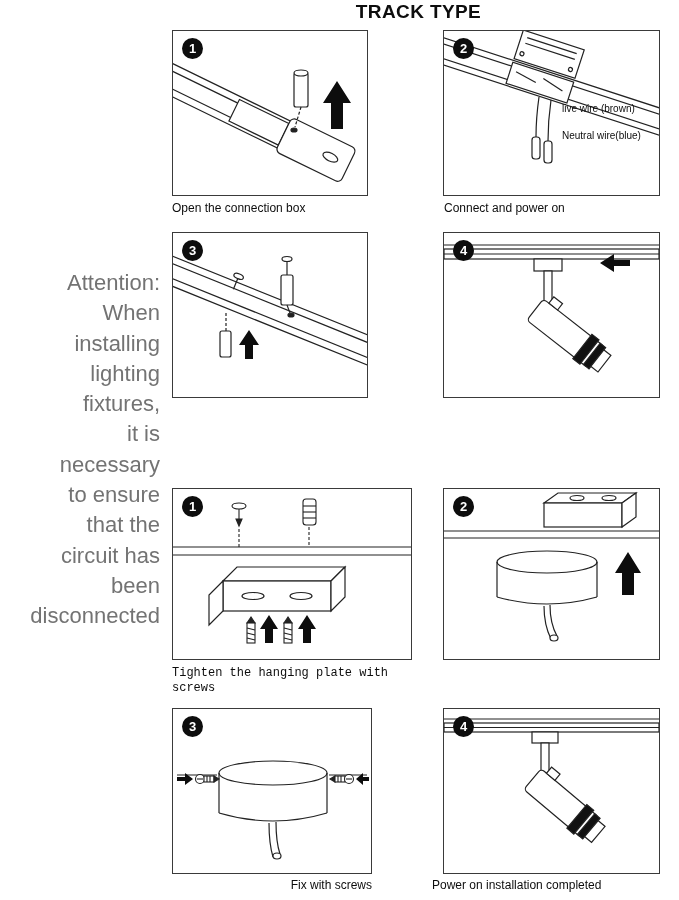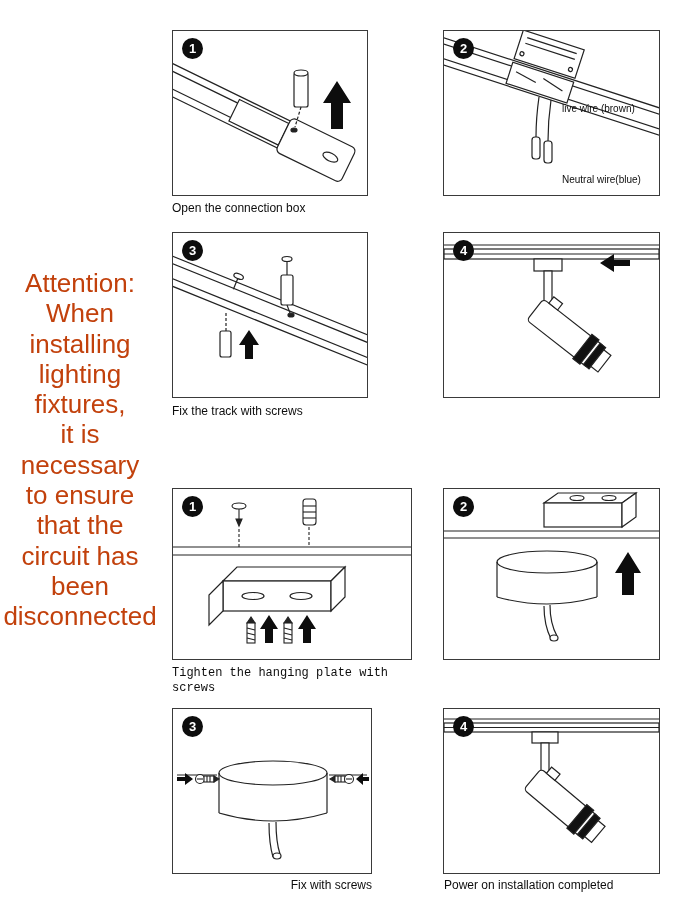--- a/index.html
+++ b/index.html
@@ -1,22 +1,22 @@
 <!DOCTYPE html>
 <html><head>
 <meta charset="utf-8">
 <style>
   * { margin:0; padding:0; box-sizing:border-box; }
   html,body { background:#fff; }
   body { font-family:"Liberation Sans", sans-serif; color:#0d0d0d; }
   .page { position:relative; width:679px; height:900px; background:#fff; overflow:hidden; }
   .section-title { position:absolute; left:170px; width:497px; text-align:center;
                    font-size:19px; font-weight:bold; letter-spacing:.4px; color:#0d0d0d; }
-  .attention { position:absolute; left:0; top:268px; width:160px; text-align:center;
-               font-size:26px; line-height:30.3px; white-space:pre-line; color:#c2410c; }
+  .attention { position:absolute; left:0; top:268px; width:160px; text-align:right;
+               font-size:22px; line-height:30.3px; white-space:pre-line; color:#737373; }
   .panel { position:absolute; border:1px solid #3a3a3a; background:#fff; }
   .panel svg { position:absolute; left:0; top:0; display:block; }
   .badge { position:absolute; left:9px; top:7px; width:21px; height:21px; border-radius:50%;
            background:#0d0d0d; color:#fff; font-size:13px; font-weight:bold;
            display:flex; align-items:center; justify-content:center; z-index:2; }
   .caption { position:absolute; font-size:12px; line-height:1.28; white-space:pre-line; color:#0d0d0d; }
   .caption.center { text-align:right; }
   .wire-label { position:absolute; font-size:10px; color:#0d0d0d; white-space:nowrap; z-index:2; }
 </style>
 </head>
@@ -30,20 +30,21 @@
 lighting
 fixtures,
 it is
 necessary
 to ensure
 that the
 circuit has
 been
 disconnected</div>
 
+  <div class="section-title" style="top:1px;">TRACK TYPE</div>
 
   <div class="panel" style="left:172px; top:30px; width:196px; height:166px;">
     <svg width="194" height="164" viewBox="0 0 194 164">
       <g transform="rotate(26 98 95)" stroke="#222" stroke-width="1.2" fill="#fff">
         <rect x="-60" y="82" width="205" height="30"></rect>
         <line x1="-60" y1="89" x2="145" y2="89"></line>
         <line x1="-60" y1="105" x2="145" y2="105"></line>
         <rect x="58" y="85" width="55" height="24"></rect>
         <rect x="113" y="78" width="72" height="38" rx="5"></rect>
         <ellipse cx="165" cy="97" rx="8" ry="4"></ellipse>
@@ -76,23 +77,24 @@
         <circle cx="121" cy="31" r="2"></circle>
       </g>
       <g stroke="#222" stroke-width="1.2" fill="#fff">
         <path d="M95,66 C93,80 92,92 92,106" fill="none"></path>
         <path d="M107,69 C105,83 104,95 104,110" fill="none"></path>
         <rect x="88" y="106" width="8" height="22" rx="3"></rect>
         <rect x="100" y="110" width="8" height="22" rx="3"></rect>
       </g>
     </svg>
     <div class="wire-label" style="left:118px; top:72px;">live wire (brown)</div>
-    <div class="wire-label" style="left:118px; top:99px;margin-top:44px;">Neutral wire(blue)</div>
+    <div class="wire-label" style="left:118px; top:99px;">Neutral wire(blue)</div>
     <div class="badge">2</div>
   </div>
+  <div class="caption" style="left:444px; top:201px; width:217px;">Connect and power on</div>
 
   <div class="panel" style="left:172px; top:232px; width:196px; height:166px;">
     <svg width="194" height="164" viewBox="0 0 194 164">
       <g transform="rotate(22 98 78)" stroke="#222" stroke-width="1.2" fill="#fff">
         <rect x="-60" y="64" width="320" height="28"></rect>
         <line x1="-60" y1="71" x2="260" y2="71"></line>
         <line x1="-60" y1="85" x2="260" y2="85"></line>
         <ellipse cx="55" cy="58" rx="5" ry="2.5"></ellipse>
         <line x1="55" y1="60" x2="55" y2="72"></line>
       </g>
@@ -104,21 +106,20 @@
       <g stroke="#222" stroke-width="1.2" fill="#fff">
         <ellipse cx="114" cy="26" rx="5" ry="2.5"></ellipse>
         <line x1="114" y1="28" x2="114" y2="42"></line>
         <rect x="108" y="42" width="12" height="30" rx="2"></rect>
         <line x1="114" y1="72" x2="117" y2="80"></line>
         <ellipse cx="118" cy="82" rx="3" ry="2" fill="#222"></ellipse>
       </g>
     </svg>
     <div class="badge">3</div>
   </div>
-  <div class="caption" style="left:172px; top:404px; width:200px;">Fix the track with screws</div>
 
   <div class="panel" style="left:443px; top:232px; width:217px; height:166px;">
     <svg width="215" height="164" viewBox="0 0 215 164">
       <g stroke="#222" stroke-width="1.2" fill="#fff">
         <line x1="0" y1="12" x2="215" y2="12"></line>
         <rect x="0" y="16" width="215" height="10"></rect>
         <line x1="0" y1="21" x2="215" y2="21"></line>
         <rect x="90" y="26" width="28" height="12"></rect>
         <rect x="100" y="38" width="8" height="40"></rect>
       </g>
@@ -260,15 +261,15 @@
       <g transform="rotate(40 101 80)" stroke="#222" stroke-width="1.2" fill="#fff">
         <rect x="85" y="67" width="76" height="27" rx="4"></rect>
         <rect x="92" y="59" width="11" height="8"></rect>
         <rect x="143" y="65" width="9" height="31" fill="#111"></rect>
         <rect x="155" y="67" width="7" height="27" fill="#111"></rect>
         <rect x="162" y="70" width="9" height="21"></rect>
       </g>
     </svg>
     <div class="badge">4</div>
   </div>
-  <div class="caption" style="left:444px; top:878px; width:220px;">Power on installation completed</div>
+  <div class="caption" style="left:432px; top:878px; width:220px;">Power on installation completed</div>
 
 </div>
 
 </body></html>

